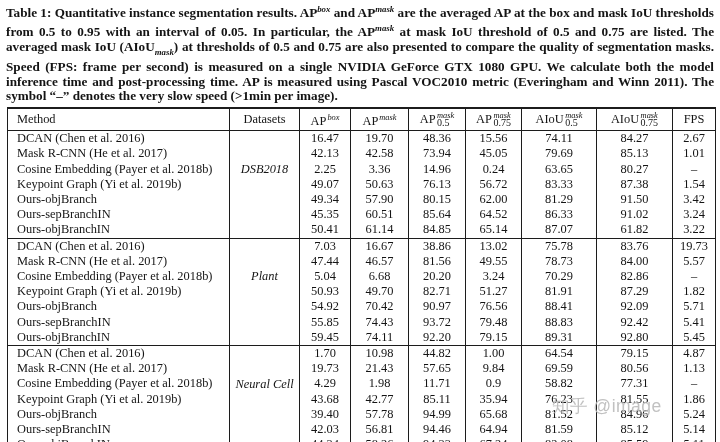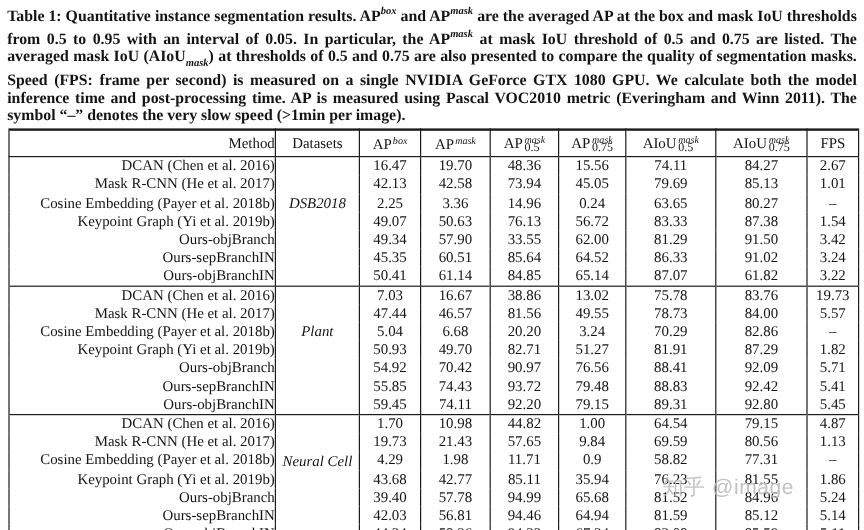--- a/index.html
+++ b/index.html
@@ -35,21 +35,21 @@
     padding: 0;
     font-weight: normal;
     text-align: center;
     font-size: 12.4px;
     height: 15.2px;
     line-height: 15.2px;
     white-space: nowrap;
     overflow: hidden;
   }
   .results thead th { height: 17.5px; line-height: 17.5px; border-bottom: 1.5px solid #1c1c1c; }
-  .results th.method-h, .results td.method { text-align: right; padding-left: 9px; }
+  .results th.method-h, .results td.method { text-align: left; padding-left: 9px; }
   .results tbody tr.group-start { border-top: 1.5px solid #1c1c1c; }
   .results td.dataset { vertical-align: middle; font-style: italic; }
   .results td.dataset .ds { position: relative; top: -15px; }
 
   .hsup { font-size: 8.4px; font-style: italic; vertical-align: 4.5px; margin-left: 1px; }
   .stack {
     display: inline-block;
     vertical-align: -3.5px;
     margin-left: 1.5px;
     text-align: left;
@@ -140,21 +140,21 @@
           <td>76.13</td>
           <td>56.72</td>
           <td>83.33</td>
           <td>87.38</td>
           <td>1.54</td>
         </tr>
         <tr>
           <td class="method">Ours-objBranch</td>
           <td>49.34</td>
           <td>57.90</td>
-          <td>33.55</td>
+          <td>80.15</td>
           <td>62.00</td>
           <td>81.29</td>
           <td>91.50</td>
           <td>3.42</td>
         </tr>
         <tr>
           <td class="method">Ours-sepBranchIN</td>
           <td>45.35</td>
           <td>60.51</td>
           <td>85.64</td>

